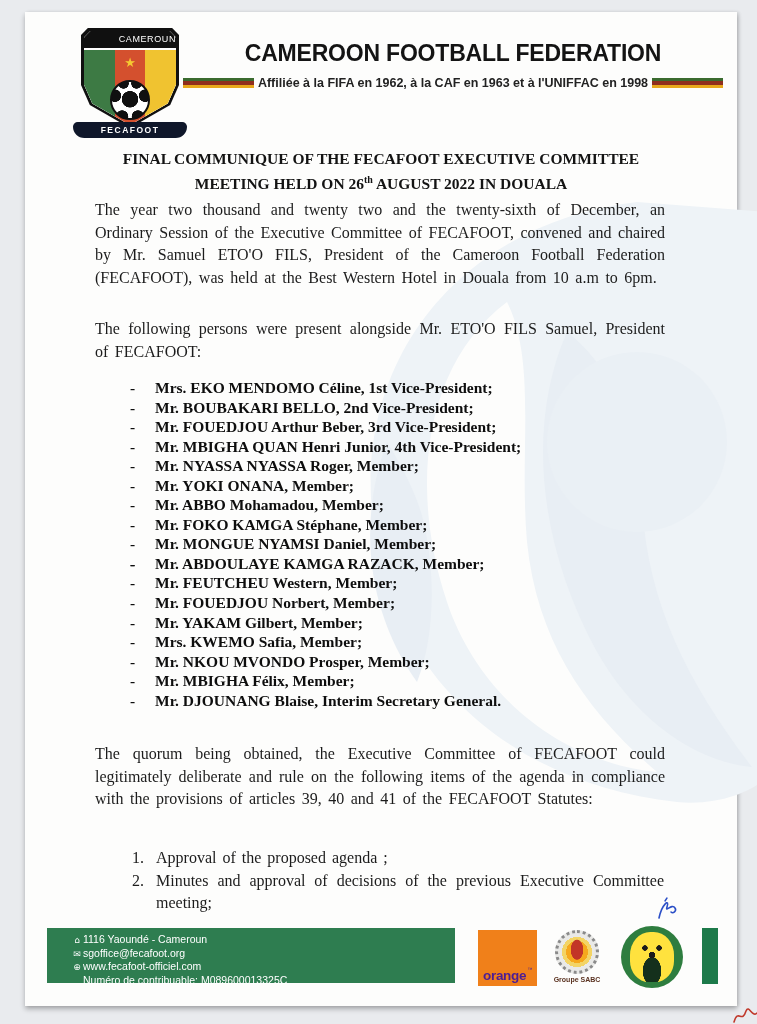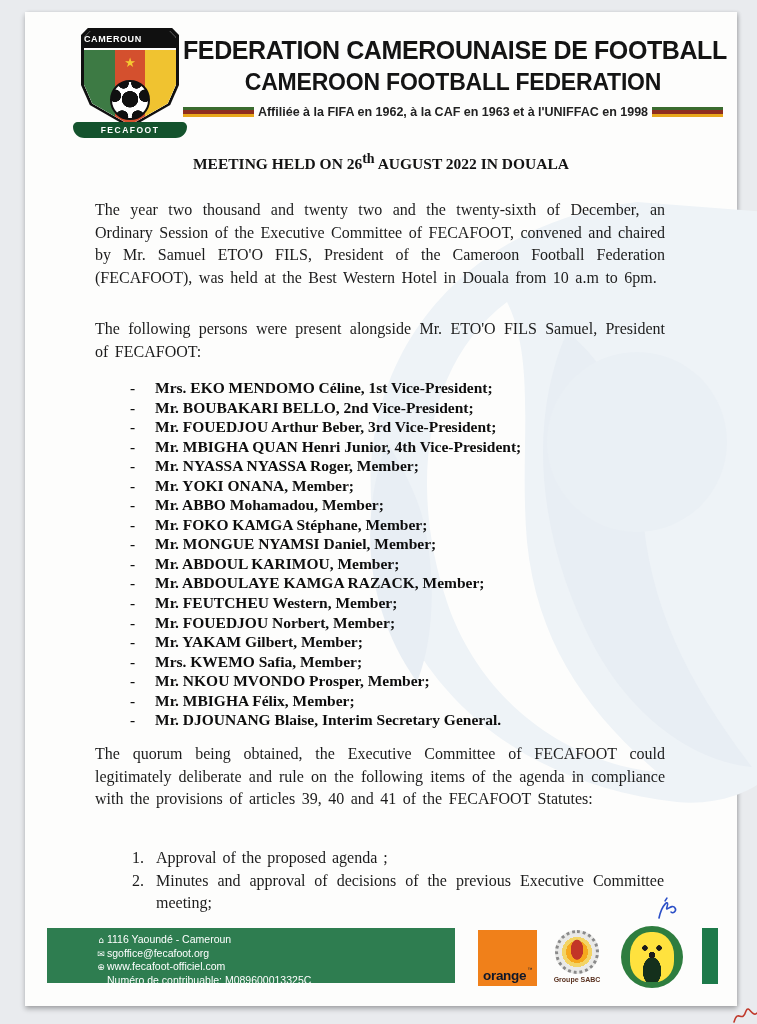--- a/index.html
+++ b/index.html
@@ -11,77 +11,77 @@
   .wm{position:absolute;right:-30px;top:170px;width:560px;height:660px;pointer-events:none;}
   
   .logo{position:absolute;left:48px;top:16px;width:114px;height:120px;}
   .shield{position:relative;width:98px;height:100px;margin:0 auto;background:#101010;
     clip-path:polygon(7% 0,93% 0,100% 7%,100% 57%,91% 77%,50% 100%,9% 77%,0 57%,0 7%);}
   .shield-in{position:absolute;left:3px;top:3px;right:3px;bottom:3px;background:#fff;
     clip-path:polygon(7% 0,93% 0,100% 7%,100% 57%,91% 77%,50% 100%,9% 77%,0 57%,0 7%);}
   .shield-core{position:absolute;left:3px;top:3px;right:3px;bottom:3px;background:#fff;
     clip-path:polygon(7% 0,93% 0,100% 7%,100% 57%,91% 77%,50% 100%,9% 77%,0 57%,0 7%);}
   .band{position:absolute;left:0;right:0;top:0;height:17px;background:#101010;color:#fff;
-    font-family:"Liberation Sans",sans-serif;font-weight:bold;font-size:9px;letter-spacing:.6px;
-    text-align:left;line-height:17px;}
+    font-family:"Liberation Sans",sans-serif;font-weight:normal;font-size:9px;letter-spacing:.6px;
+    text-align:right;line-height:17px;}
   .stripes{position:absolute;left:0;right:0;top:19px;bottom:0;display:flex;}
   .stripes>div{flex:1;}
   .st-g{background:#3d7a44;} .st-r{background:#d4502e;position:relative;} .st-y{background:#f0c330;}
   .star{position:absolute;left:50%;top:6px;transform:translateX(-50%);color:#f5c832;
     font-size:13px;line-height:13px;font-family:"DejaVu Sans",sans-serif;}
   .ball{position:absolute;left:50%;top:52%;transform:translateX(-50%);width:40px;height:40px;
     border-radius:50%;border:2px solid #101010;
     background:
       radial-gradient(circle at 50% 48%,#101010 0 8px,transparent 8.5px),
       radial-gradient(circle at 8% 38%,#101010 0 6px,transparent 6.5px),
       radial-gradient(circle at 92% 38%,#101010 0 6px,transparent 6.5px),
       radial-gradient(circle at 28% 96%,#101010 0 6px,transparent 6.5px),
       radial-gradient(circle at 72% 96%,#101010 0 6px,transparent 6.5px),
       radial-gradient(circle at 32% 4%,#101010 0 5px,transparent 5.5px),
       radial-gradient(circle at 68% 4%,#101010 0 5px,transparent 5.5px),#fff;}
-  .ribbon{position:relative;margin-top:-6px;height:16px;background:#14532d;color:#fff;
+  .ribbon{position:relative;margin-top:-6px;height:16px;background:#0f172a;color:#fff;
     border-radius:5px 5px 12px 12px;text-align:center;line-height:16px;
     font-family:"Liberation Sans",sans-serif;font-weight:bold;font-size:8.5px;letter-spacing:1.5px;}
   .ribbon:before,.ribbon:after{content:"";position:absolute;top:-3px;width:14px;height:12px;background:#101010;z-index:-1;}
   .ribbon:before{left:-4px;transform:rotate(18deg);}
   .ribbon:after{right:-4px;transform:rotate(-18deg);}
   .htitles{position:absolute;left:158px;top:24px;width:540px;text-align:center;
     font-family:"Liberation Sans",sans-serif;color:#141414;}
   .t-fr{font-weight:bold;font-size:25px;letter-spacing:-.4px;white-space:nowrap;}
   .t-en{font-weight:bold;font-size:23px;letter-spacing:-.2px;margin-top:4px;white-space:nowrap;}
   .affil{display:flex;align-items:center;justify-content:center;gap:4px;margin-top:9px;}
   .tristripe{width:104px;height:10px;
     background:linear-gradient(#3a6b2f 0 34%,#8f2e1e 34% 67%,#e8a81c 67% 100%);}
   .affil-text{font-size:12.5px;font-weight:bold;color:#222;white-space:nowrap;}
   
   .doc{position:absolute;left:0;top:0;width:100%;color:#1c1c1c;}
   .heading{position:absolute;left:0;top:136px;width:100%;text-align:center;
     font-weight:bold;font-size:15.5px;line-height:21px;color:#131313;}
-  .heading sup{font-size:14px;vertical-align:super;}
+  .heading sup{font-size:10px;vertical-align:super;}
   .para{position:absolute;left:70px;width:570px;font-size:16px;line-height:22.5px;
     text-align:justify;word-spacing:2.5px;}
   .p1{top:187px;} .p2{top:306px;} .p3{top:731px;}
   .attlist{position:absolute;left:105px;top:366px;width:540px;}
   .att{position:relative;padding-left:25px;font-weight:bold;font-size:15.5px;
     line-height:19.55px;color:#0e0e0e;}
   .att .dash{position:absolute;left:0;top:0;font-weight:bold;}
   .agenda{position:absolute;left:107px;top:835px;width:532px;}
   .ag-item{position:relative;padding-left:24px;font-size:16px;line-height:22.5px;
     text-align:justify;word-spacing:2px;}
   .ag-item .num{position:absolute;left:0;top:0;}
   
   .gbar{position:absolute;left:22px;top:916px;width:408px;height:55px;background:#2e7d50;
     color:#fff;font-family:"Liberation Sans",sans-serif;font-size:10.5px;line-height:12.5px;
     padding:5px 0 0 24px;}
-  .gline{white-space:nowrap;margin-left:24px;}
+  .gline{white-space:nowrap;}
   .gline .gi{display:inline-block;width:12px;font-size:9px;text-align:center;
     font-family:"DejaVu Sans",sans-serif;}
   .gline.indent{padding-left:12px;}
   .orange-logo{position:absolute;left:453px;top:918px;width:59px;height:56px;background:#f0801a;}
-  .orange-word{position:absolute;left:5px;bottom:3px;color:#0f172a;font-family:"Liberation Sans",sans-serif;
+  .orange-word{position:absolute;left:5px;bottom:3px;color:#4c1d95;font-family:"Liberation Sans",sans-serif;
     font-weight:bold;font-size:13.5px;letter-spacing:-.3px;}
   .orange-tm{position:absolute;right:-6px;top:-2px;font-size:5px;font-weight:normal;}
   .sabc{position:absolute;left:524px;top:918px;width:56px;text-align:center;}
   .gear{width:44px;height:44px;margin:0 auto;border-radius:50%;border:3px dotted #8a8a8a;
     background:
       radial-gradient(ellipse 5px 8px at 50% 44%,#c23527 0 6px,transparent 6.5px),
       radial-gradient(circle at 50% 50%,#f6a81c 0 11px,#f3d465 11px 15px,#e9e9e7 15px);}
   .sabc-label{margin-top:2px;font-family:"Liberation Sans",sans-serif;font-weight:bold;
     font-size:7px;color:#5a3220;}
   .lion{position:absolute;left:596px;top:914px;width:62px;height:62px;border-radius:50%;
@@ -123,48 +123,48 @@
             </div>
           <div class="st-y"></div>
         </div>
         <div class="ball"></div>
       </div>
     </div>
     <div class="ribbon">FECAFOOT</div>
   </div>
 
   <div class="htitles">
-    <div class="t-fr">FEDERATION CAMEROUNAISE DE FOOTBALL</div>
     <div class="t-en">CAMEROON FOOTBALL FEDERATION</div>
     <div class="affil">
       <span class="tristripe"></span>
       <span class="affil-text">Affiliée à la FIFA en 1962, à la CAF en 1963 et à l'UNIFFAC en 1998</span>
       <span class="tristripe"></span>
     </div>
   </div>
 
   <div class="doc">
     <div class="heading">
+      <div>FINAL COMMUNIQUE OF THE FECAFOOT EXECUTIVE COMMITTEE</div>
       <div><span>MEETING HELD ON 26</span><sup>th</sup><span> AUGUST 2022 IN DOUALA</span></div>
     </div>
 
     <div class="para p1">The year two thousand and twenty two and the twenty-sixth of December, an Ordinary Session of the Executive Committee of FECAFOOT, convened and chaired by Mr. Samuel ETO'O FILS, President of the Cameroon Football Federation (FECAFOOT), was held at the Best Western Hotel in Douala from 10 a.m to 6pm.</div>
     <div class="para p2">The following persons were present alongside Mr. ETO'O FILS Samuel, President of FECAFOOT:</div>
 
     <div class="attlist">
       <div class="att"><span class="dash">-</span><span>Mrs. EKO MENDOMO Céline, 1st Vice-President;</span></div>
       <div class="att"><span class="dash">-</span><span>Mr. BOUBAKARI BELLO, 2nd Vice-President;</span></div>
       <div class="att"><span class="dash">-</span><span>Mr. FOUEDJOU Arthur Beber, 3rd Vice-President;</span></div>
       <div class="att"><span class="dash">-</span><span>Mr.  MBIGHA QUAN Henri Junior, 4th Vice-President;</span></div>
       <div class="att"><span class="dash">-</span><span>Mr. NYASSA NYASSA Roger, Member;</span></div>
       <div class="att"><span class="dash">-</span><span>Mr. YOKI ONANA, Member;</span></div>
       <div class="att"><span class="dash">-</span><span>Mr. ABBO Mohamadou, Member;</span></div>
       <div class="att"><span class="dash">-</span><span>Mr. FOKO KAMGA Stéphane, Member;</span></div>
       <div class="att"><span class="dash">-</span><span>Mr. MONGUE NYAMSI Daniel, Member;</span></div>
-      <div class="att"><span class="dash">-</span><span>Mr. ABDOUL KARIMOU, Member;</span></div>
+      <div class="att"><span class="dash">-</span></div>
       <div class="att"><span class="dash">-</span><span>Mr. ABDOULAYE KAMGA RAZACK, Member;</span></div>
       <div class="att"><span class="dash">-</span><span>Mr. FEUTCHEU Western, Member;</span></div>
       <div class="att"><span class="dash">-</span><span>Mr. FOUEDJOU Norbert, Member;</span></div>
       <div class="att"><span class="dash">-</span><span>Mr. YAKAM Gilbert, Member;</span></div>
       <div class="att"><span class="dash">-</span><span>Mrs. KWEMO Safia, Member;</span></div>
       <div class="att"><span class="dash">-</span><span>Mr. NKOU MVONDO Prosper, Member;</span></div>
       <div class="att"><span class="dash">-</span><span>Mr. MBIGHA Félix, Member;</span></div>
       <div class="att"><span class="dash">-</span><span>Mr. DJOUNANG Blaise, Interim Secretary General.</span></div>
     </div>
 

